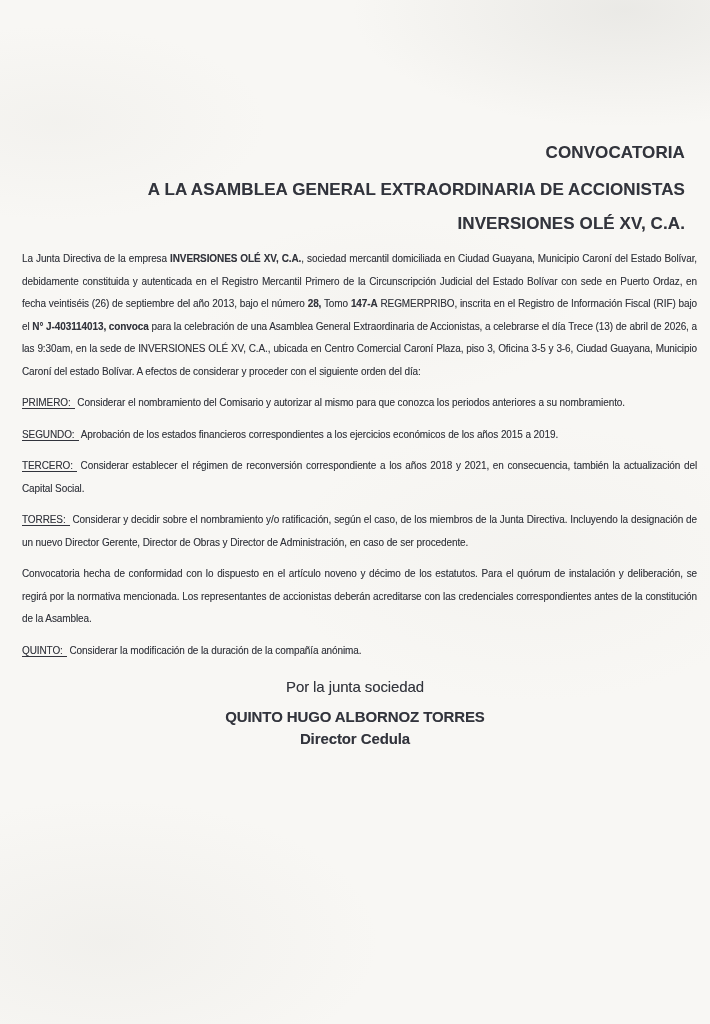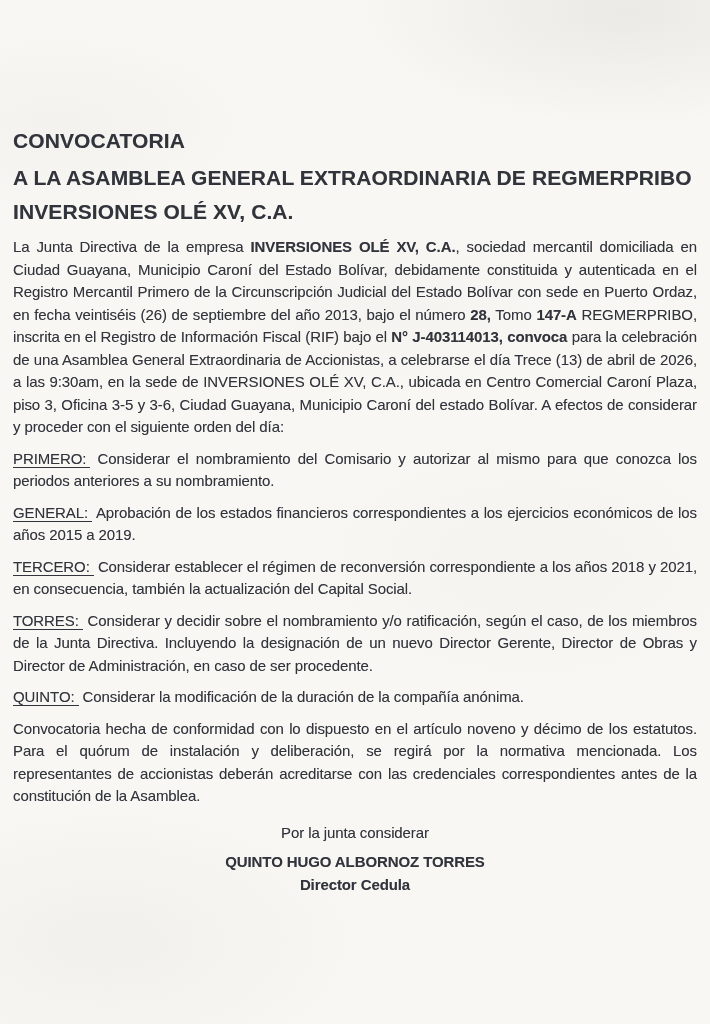--- a/index.html
+++ b/index.html
@@ -24,33 +24,33 @@
     overflow: hidden;
   }
   .page {
     position: relative;
     width: 710px;
     height: 1024px;
     padding: 130px 13px 0 13px;
     text-shadow: 0 0 0.6px rgba(50, 52, 60, 0.35);
   }
   .heading {
-    margin: 0;
-    text-align: left;
+    margin: 12px;
+    text-align: right;
     font-weight: 700;
-    font-size: 21px;
+    font-size: 17px;
     line-height: 22px;
     letter-spacing: 0.1px;
   }
   .heading.h1 { margin-bottom: 15px; }
   .heading.h2 { margin-bottom: 12px; }
   .heading.h3 { margin-bottom: 13px; }
   .para {
-    margin: 0 0 9px 0;
-    font-size: 15px;
+    margin: 0 0 9px 9px;
+    font-size: 10px;
     line-height: 22.5px;
     letter-spacing: -0.1px;
     text-align: justify;
   }
   .para .b, .b { font-weight: 700; }
   .agenda-label {
     font-weight: 400;
     border-bottom: 1.6px solid var(--ink);
     padding-right: 4px;
   }
@@ -64,37 +64,37 @@
   }
   .sig-byline { margin-bottom: 7px; }
   .sig-bold { font-weight: 700; }
 </style>
 </head>
 <body>
 
 <div class="page">
 
   <p class="heading h1">CONVOCATORIA</p>
-  <p class="heading h2">A LA ASAMBLEA GENERAL EXTRAORDINARIA DE REGMERPRIBO</p>
+  <p class="heading h2">A LA ASAMBLEA GENERAL EXTRAORDINARIA DE ACCIONISTAS</p>
   <p class="heading h3">INVERSIONES OLÉ XV, C.A.</p>
 
   <p class="para"><span>La Junta Directiva de la empresa </span><span class="b">INVERSIONES OLÉ XV, C.A.</span><span>, sociedad mercantil domiciliada en Ciudad Guayana, Municipio Caroní del Estado Bolívar, debidamente constituida y autenticada en el Registro Mercantil Primero de la Circunscripción Judicial del Estado Bolívar con sede en Puerto Ordaz, en fecha veintiséis (26) de septiembre del año 2013, bajo el número </span><span class="b">28,</span><span> Tomo </span><span class="b">147-A</span><span> REGMERPRIBO, inscrita en el Registro de Información Fiscal (RIF) bajo el </span><span class="b">N° J-403114013,</span><span> </span><span class="b">convoca</span><span> para la celebración de una Asamblea General Extraordinaria de Accionistas, a celebrarse el día Trece (13) de abril de 2026, a las 9:30am, en la sede de INVERSIONES OLÉ XV, C.A., ubicada en Centro Comercial Caroní Plaza, piso 3, Oficina 3-5 y 3-6, Ciudad Guayana, Municipio Caroní del estado Bolívar. A efectos de considerar y proceder con el siguiente orden del día:</span></p>
 
   <p class="para"><span class="agenda-label">PRIMERO:</span> <span>Considerar el nombramiento del Comisario y autorizar al mismo para que conozca los periodos anteriores a su nombramiento.</span></p>
 
-  <p class="para"><span class="agenda-label">GENERAL:</span> <span>Aprobación de los estados financieros correspondientes a los ejercicios económicos de los años 2015 a 2019.</span></p>
+  <p class="para"><span class="agenda-label">SEGUNDO:</span> <span>Aprobación de los estados financieros correspondientes a los ejercicios económicos de los años 2015 a 2019.</span></p>
 
   <p class="para"><span class="agenda-label">TERCERO:</span> <span>Considerar establecer el régimen de reconversión correspondiente a los años 2018 y 2021, en consecuencia, también la actualización del Capital Social.</span></p>
 
   <p class="para"><span class="agenda-label">TORRES:</span> <span>Considerar y decidir sobre el nombramiento y/o ratificación, según el caso, de los miembros de la Junta Directiva. Incluyendo la designación de un nuevo Director Gerente, Director de Obras y Director de Administración, en caso de ser procedente.</span></p>
 
+  <p class="para">Convocatoria hecha de conformidad con lo dispuesto en el artículo noveno y décimo de los estatutos. Para el quórum de instalación y deliberación, se regirá por la normativa mencionada. Los representantes de accionistas deberán acreditarse con las credenciales correspondientes antes de la constitución de la Asamblea.</p>
+
   <p class="para"><span class="agenda-label">QUINTO:</span> <span>Considerar la modificación de la duración de la compañía anónima.</span></p>
-
-  <p class="para">Convocatoria hecha de conformidad con lo dispuesto en el artículo noveno y décimo de los estatutos. Para el quórum de instalación y deliberación, se regirá por la normativa mencionada. Los representantes de accionistas deberán acreditarse con las credenciales correspondientes antes de la constitución de la Asamblea.</p>
 
 
   <div class="sig-block">
-    <p class="sig-line sig-byline">Por la junta considerar</p>
+    <p class="sig-line sig-byline">Por la junta sociedad</p>
     <p class="sig-line sig-bold">QUINTO HUGO ALBORNOZ TORRES</p>
     <p class="sig-line sig-bold">Director Cedula</p>
   </div>
 
 </div>
 
 </body></html>

